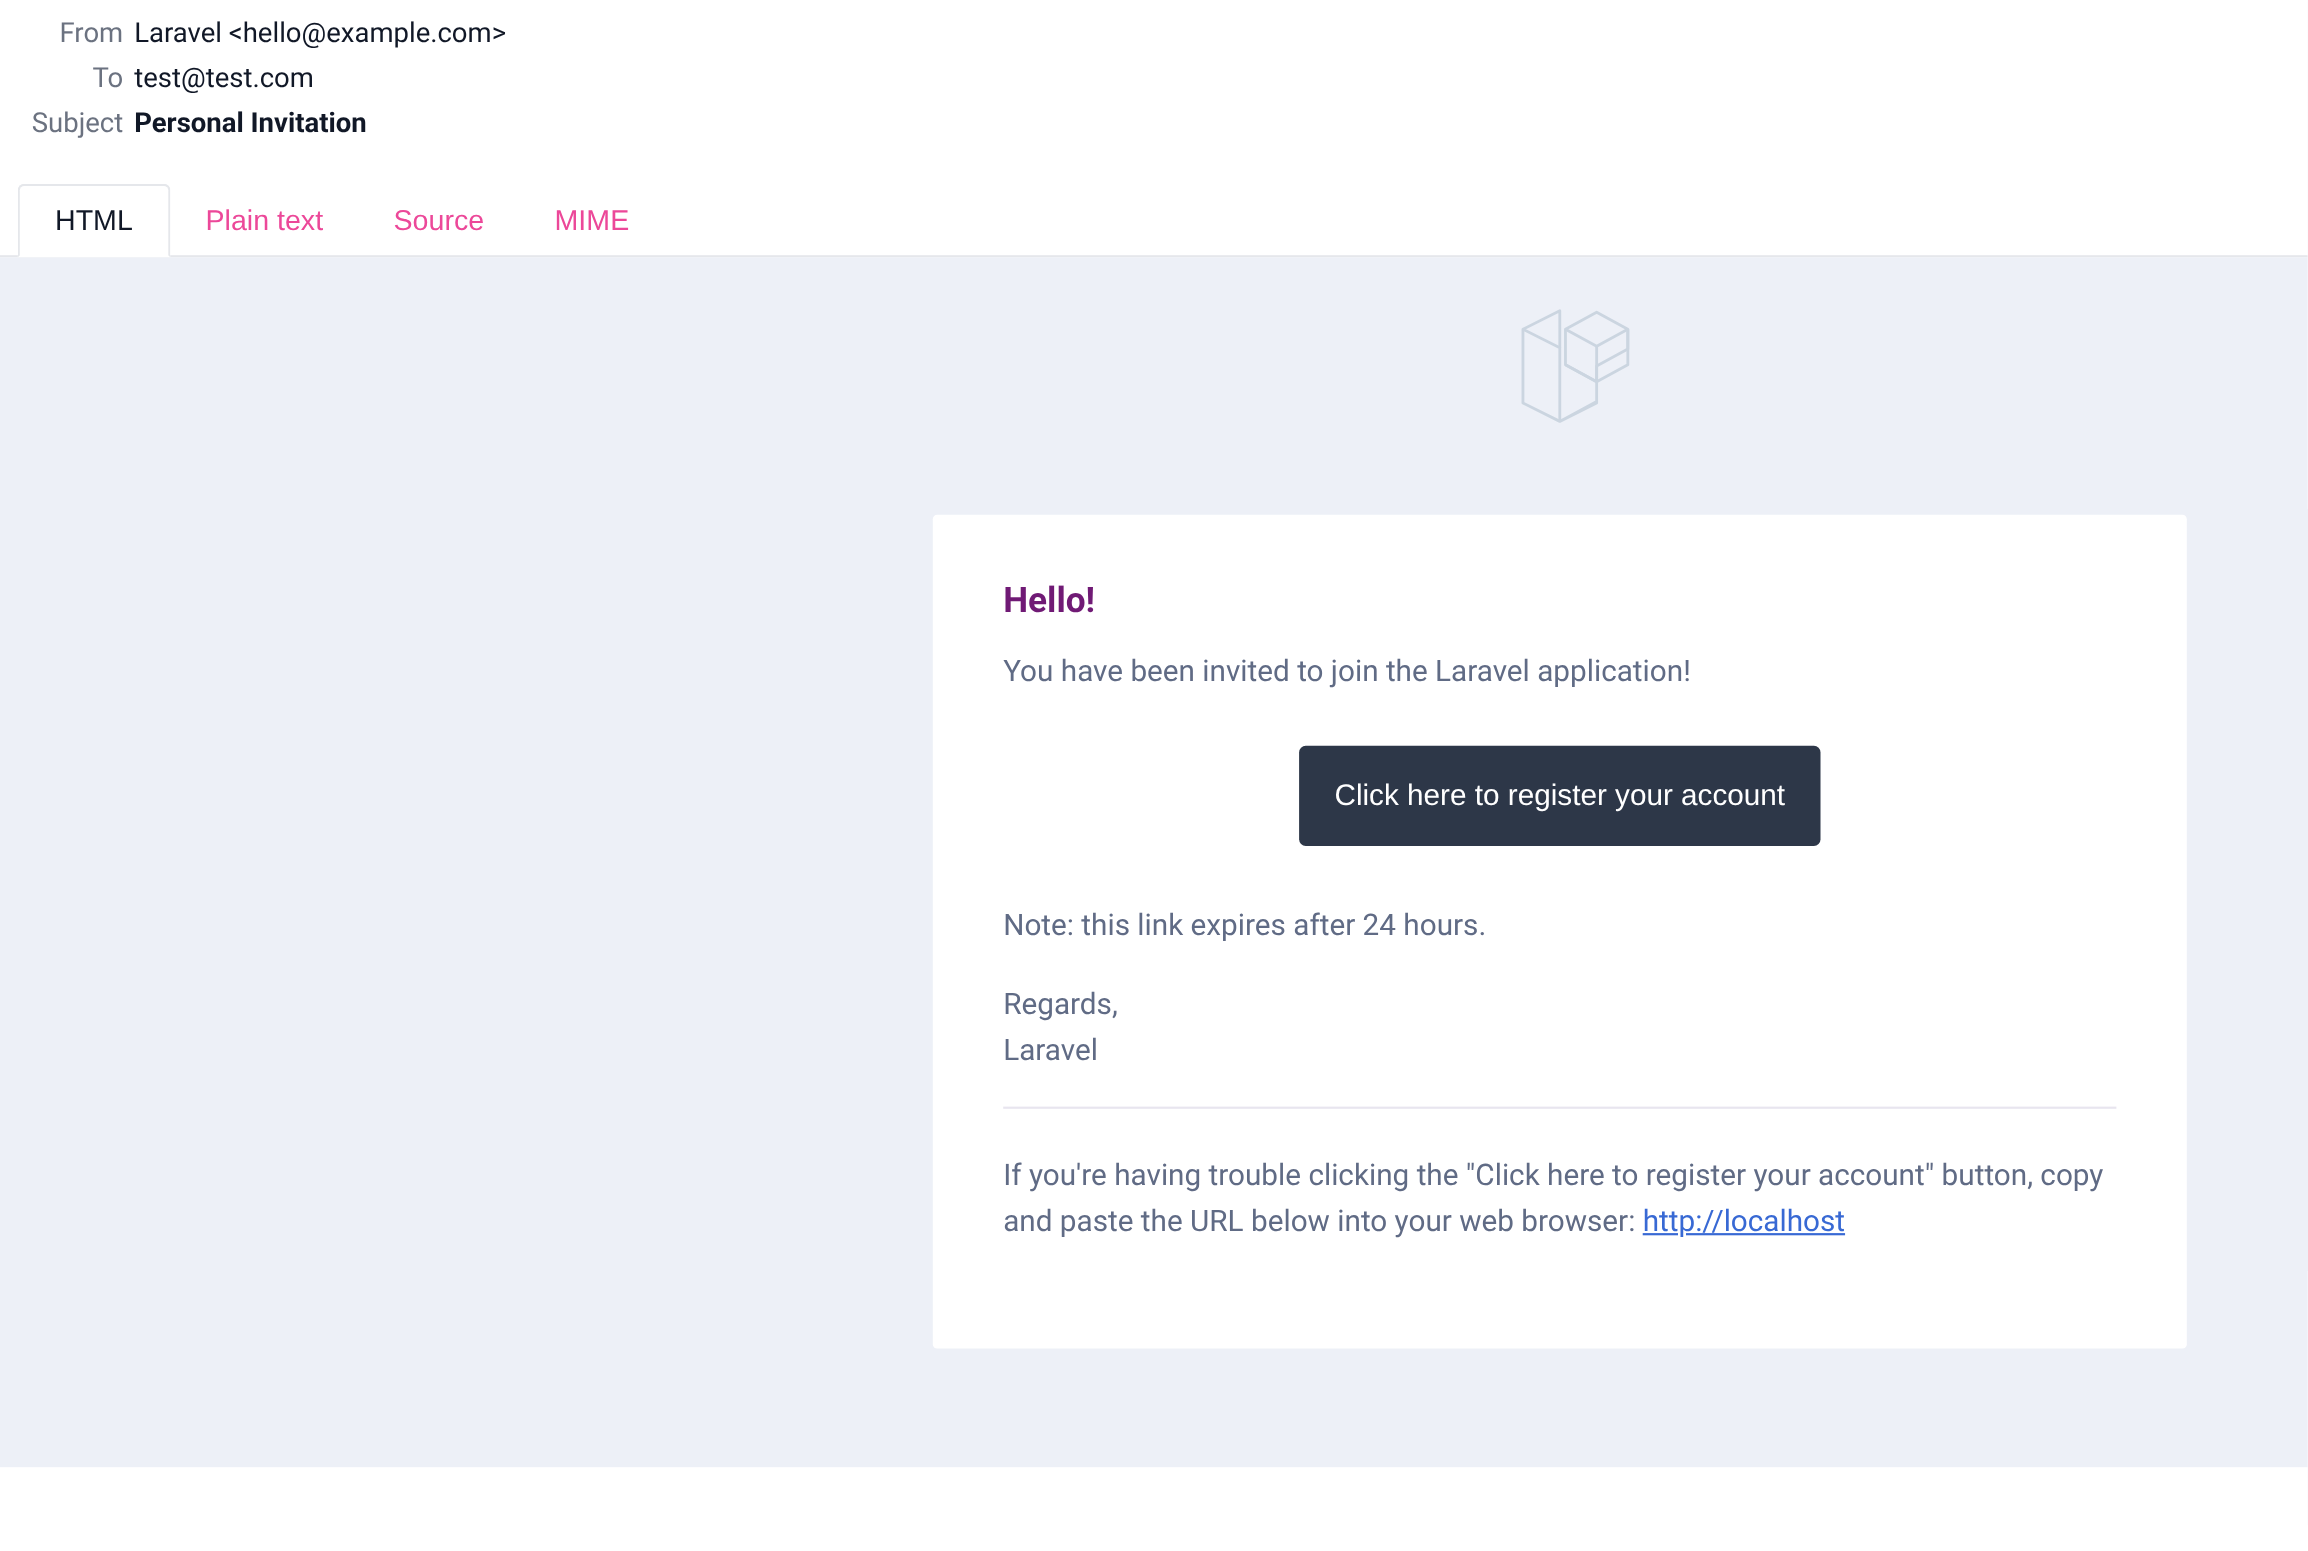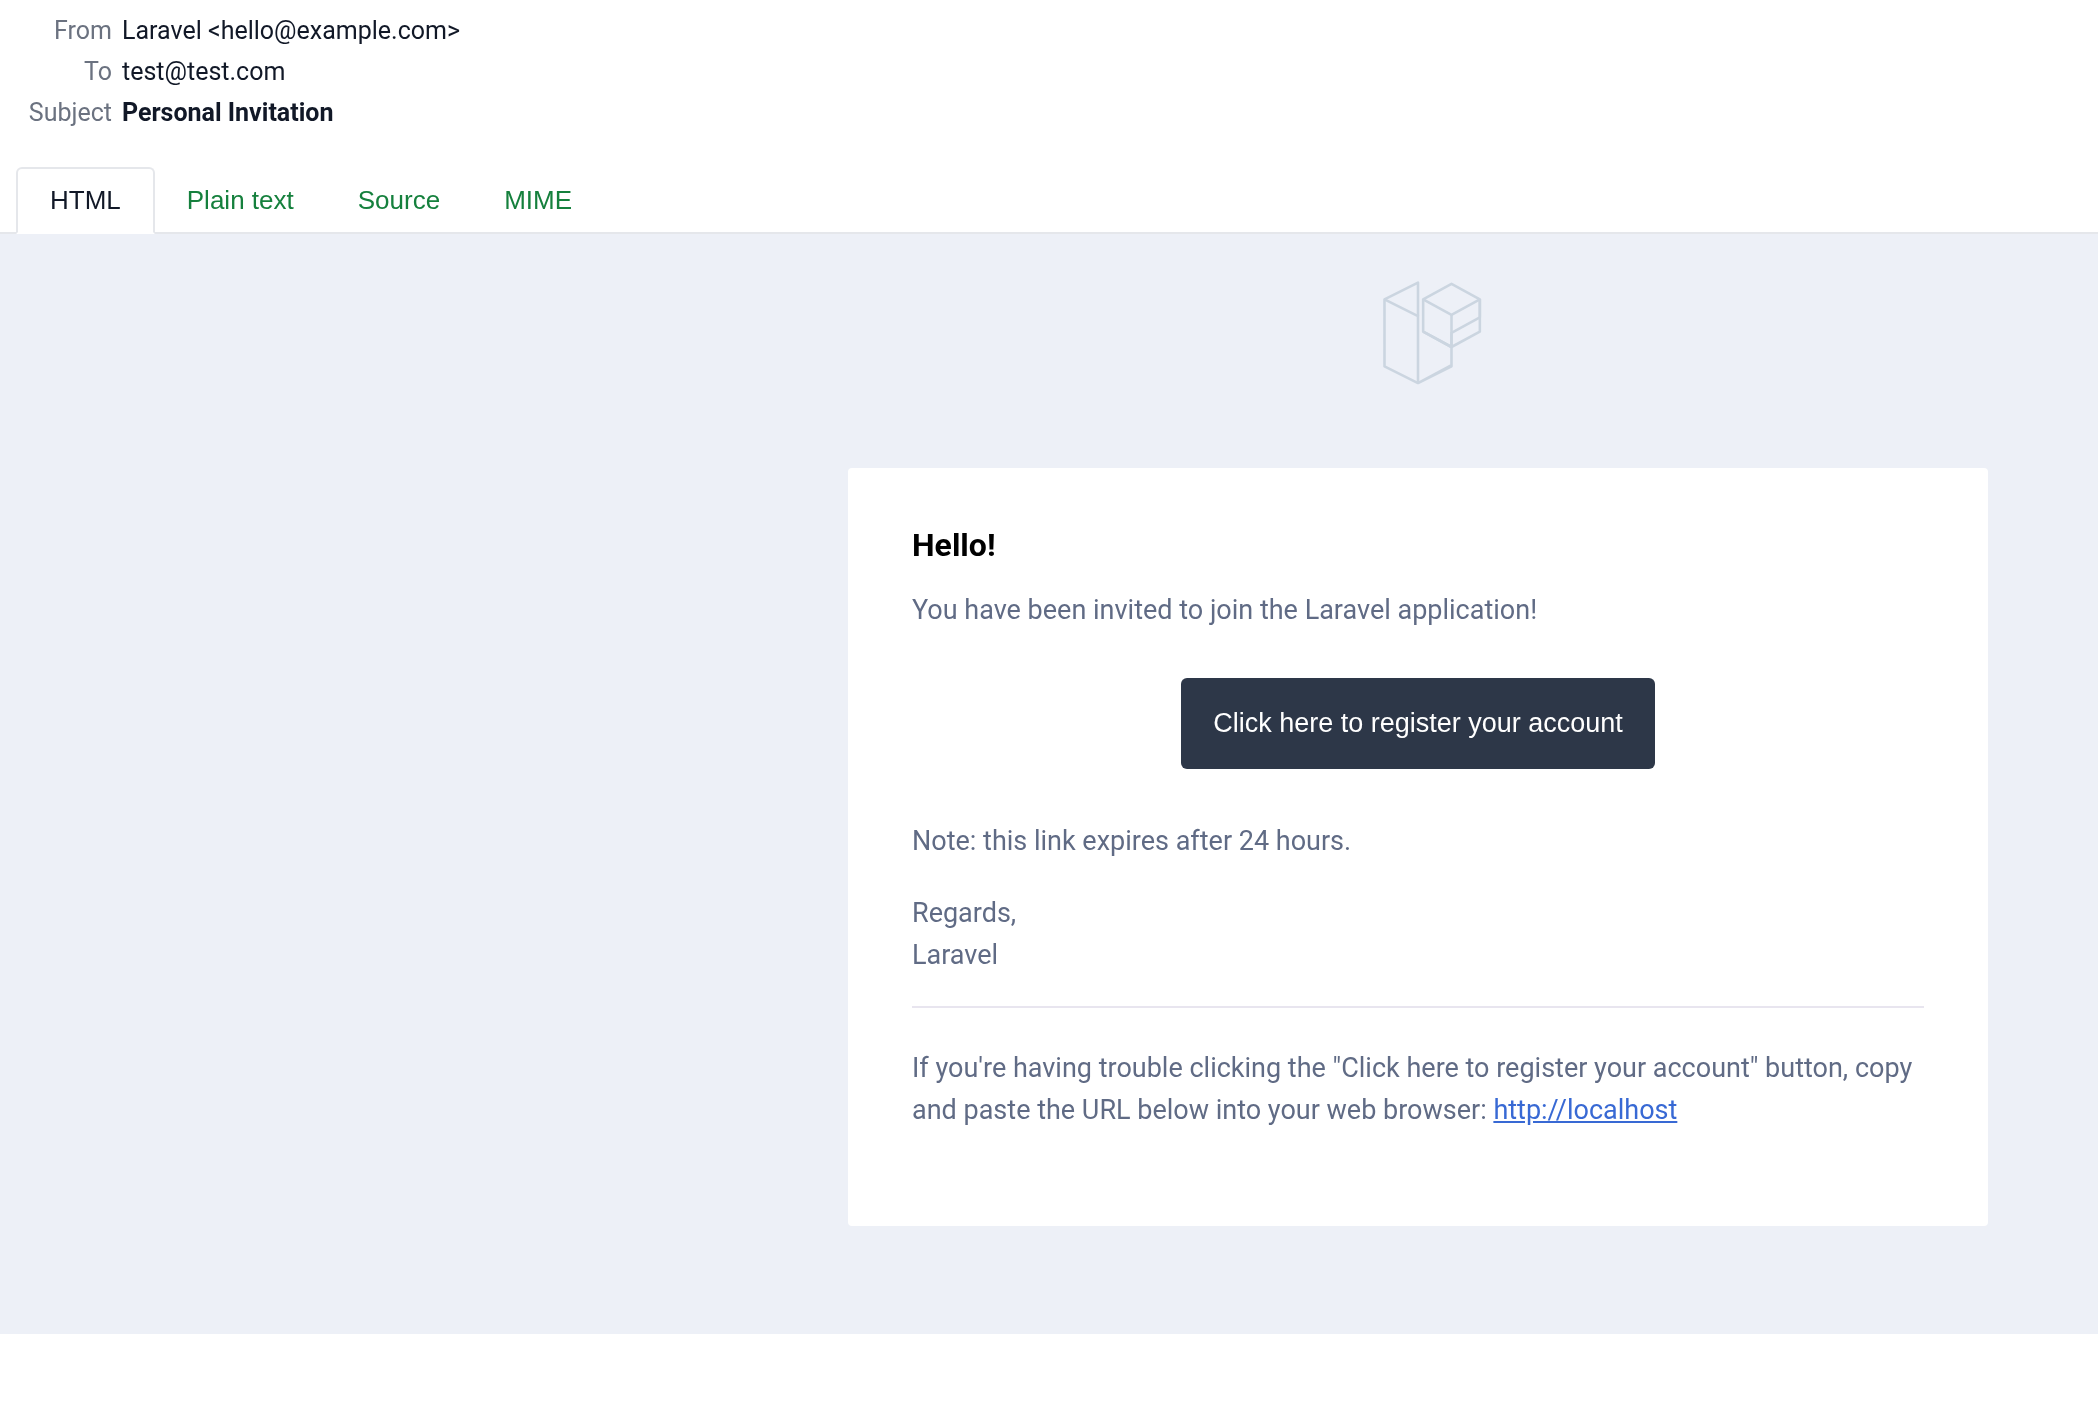--- a/index.html
+++ b/index.html
@@ -41,21 +41,21 @@
     display: flex;
     align-items: flex-end;
     border-bottom: 2px solid #e5e7eb;
     margin-top: 28px;
     padding-left: 16px;
     gap: 0;
   }
   .tab {
     font-size: 26px;
     padding: 16px 32px 16px 32px;
-    color: #15803d;
+    color: #ec4899;
     background: none;
     border: none;
     cursor: pointer;
   }
   .tab.active {
     color: #111827;
     border: 2px solid #e5e7eb;
     border-bottom: 2px solid #ffffff;
     border-radius: 6px 6px 0 0;
     margin-bottom: -2px;
@@ -83,21 +83,21 @@
   }
 
   .email-card {
     background: #ffffff;
     border-radius: 4px;
     padding: 58px 64px 64px 64px;
   }
   .email-card h1 {
     font-size: 32px;
     font-weight: 700;
-    color: #000000;
+    color: #701a75;
     margin: 0 0 26px 0;
   }
   .email-card p,
   .email-card .signoff,
   .email-card .subcopy {
     font-size: 27px;
     line-height: 1.55;
     color: #606b85;
     margin: 0 0 30px 0;
   }

